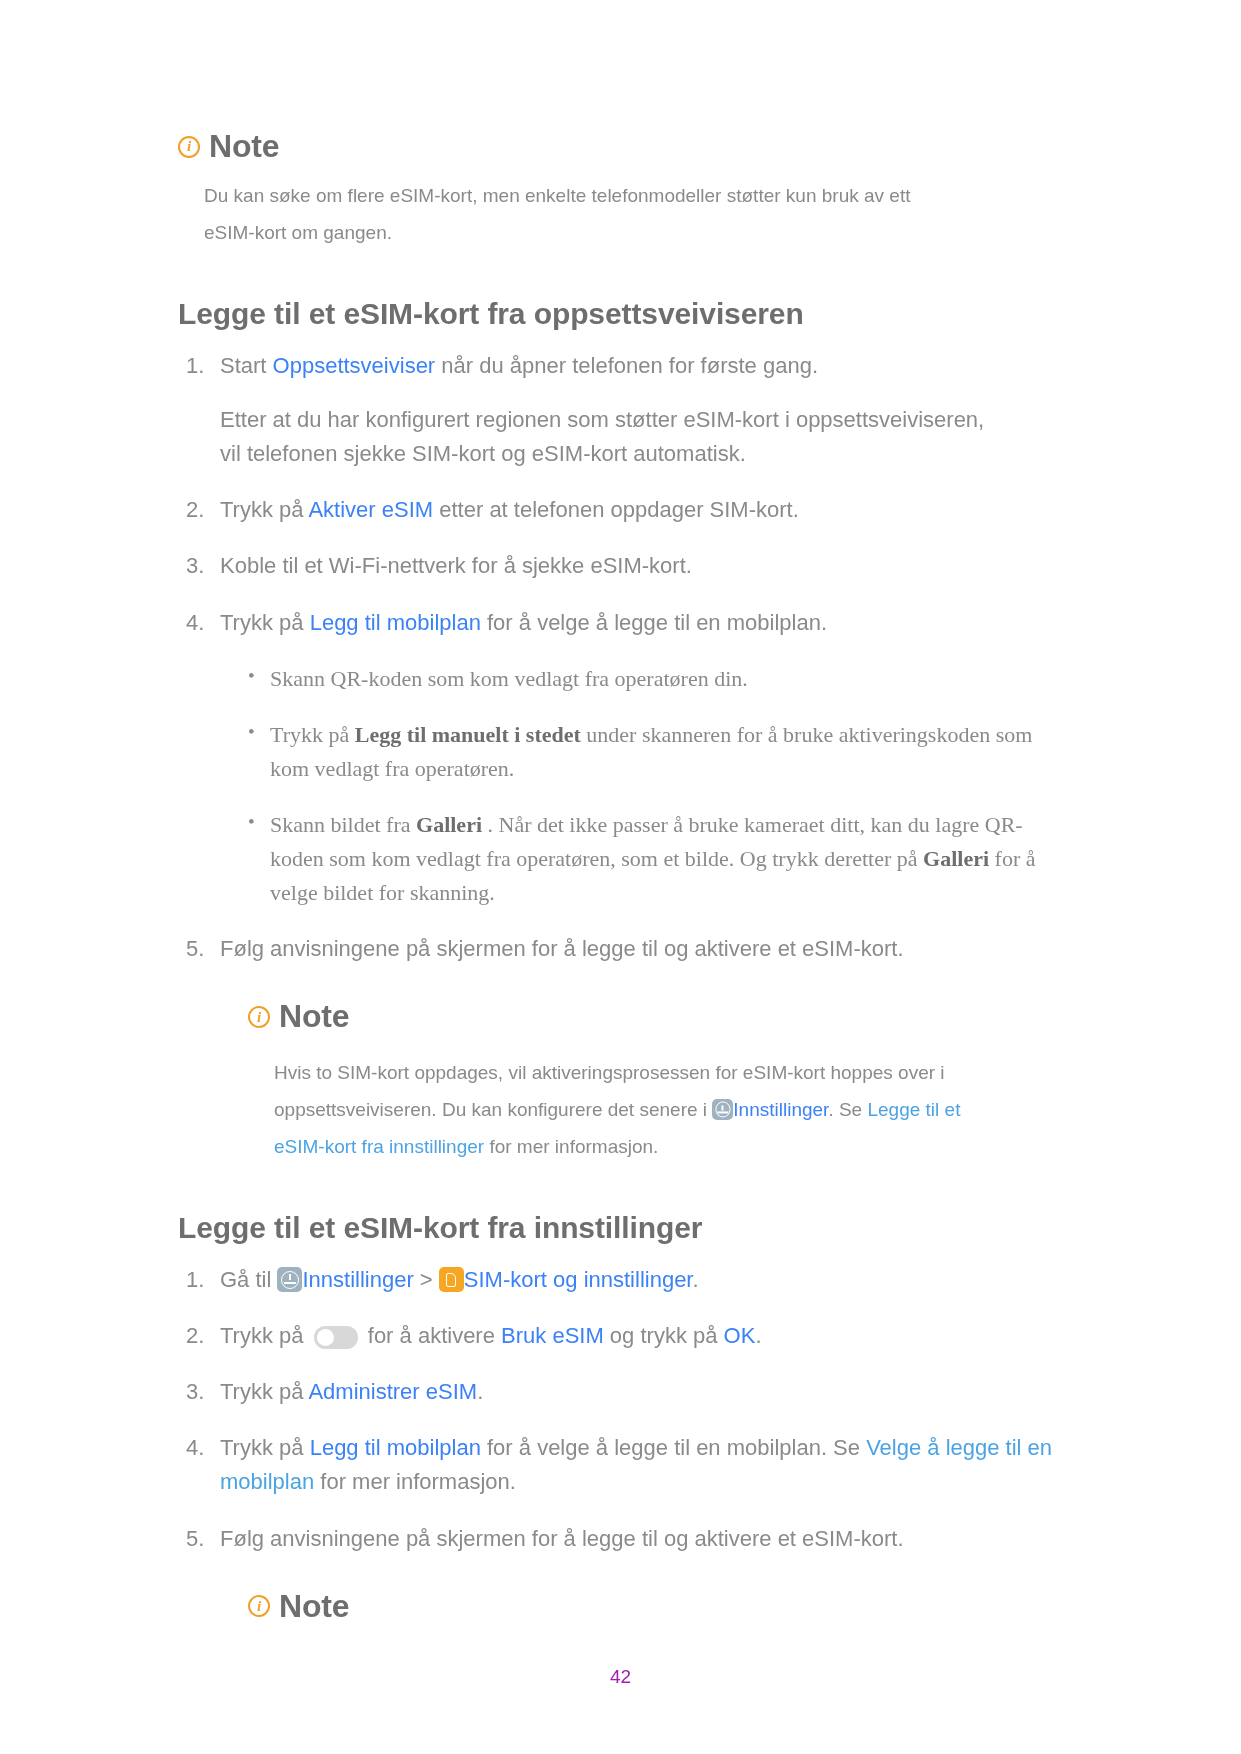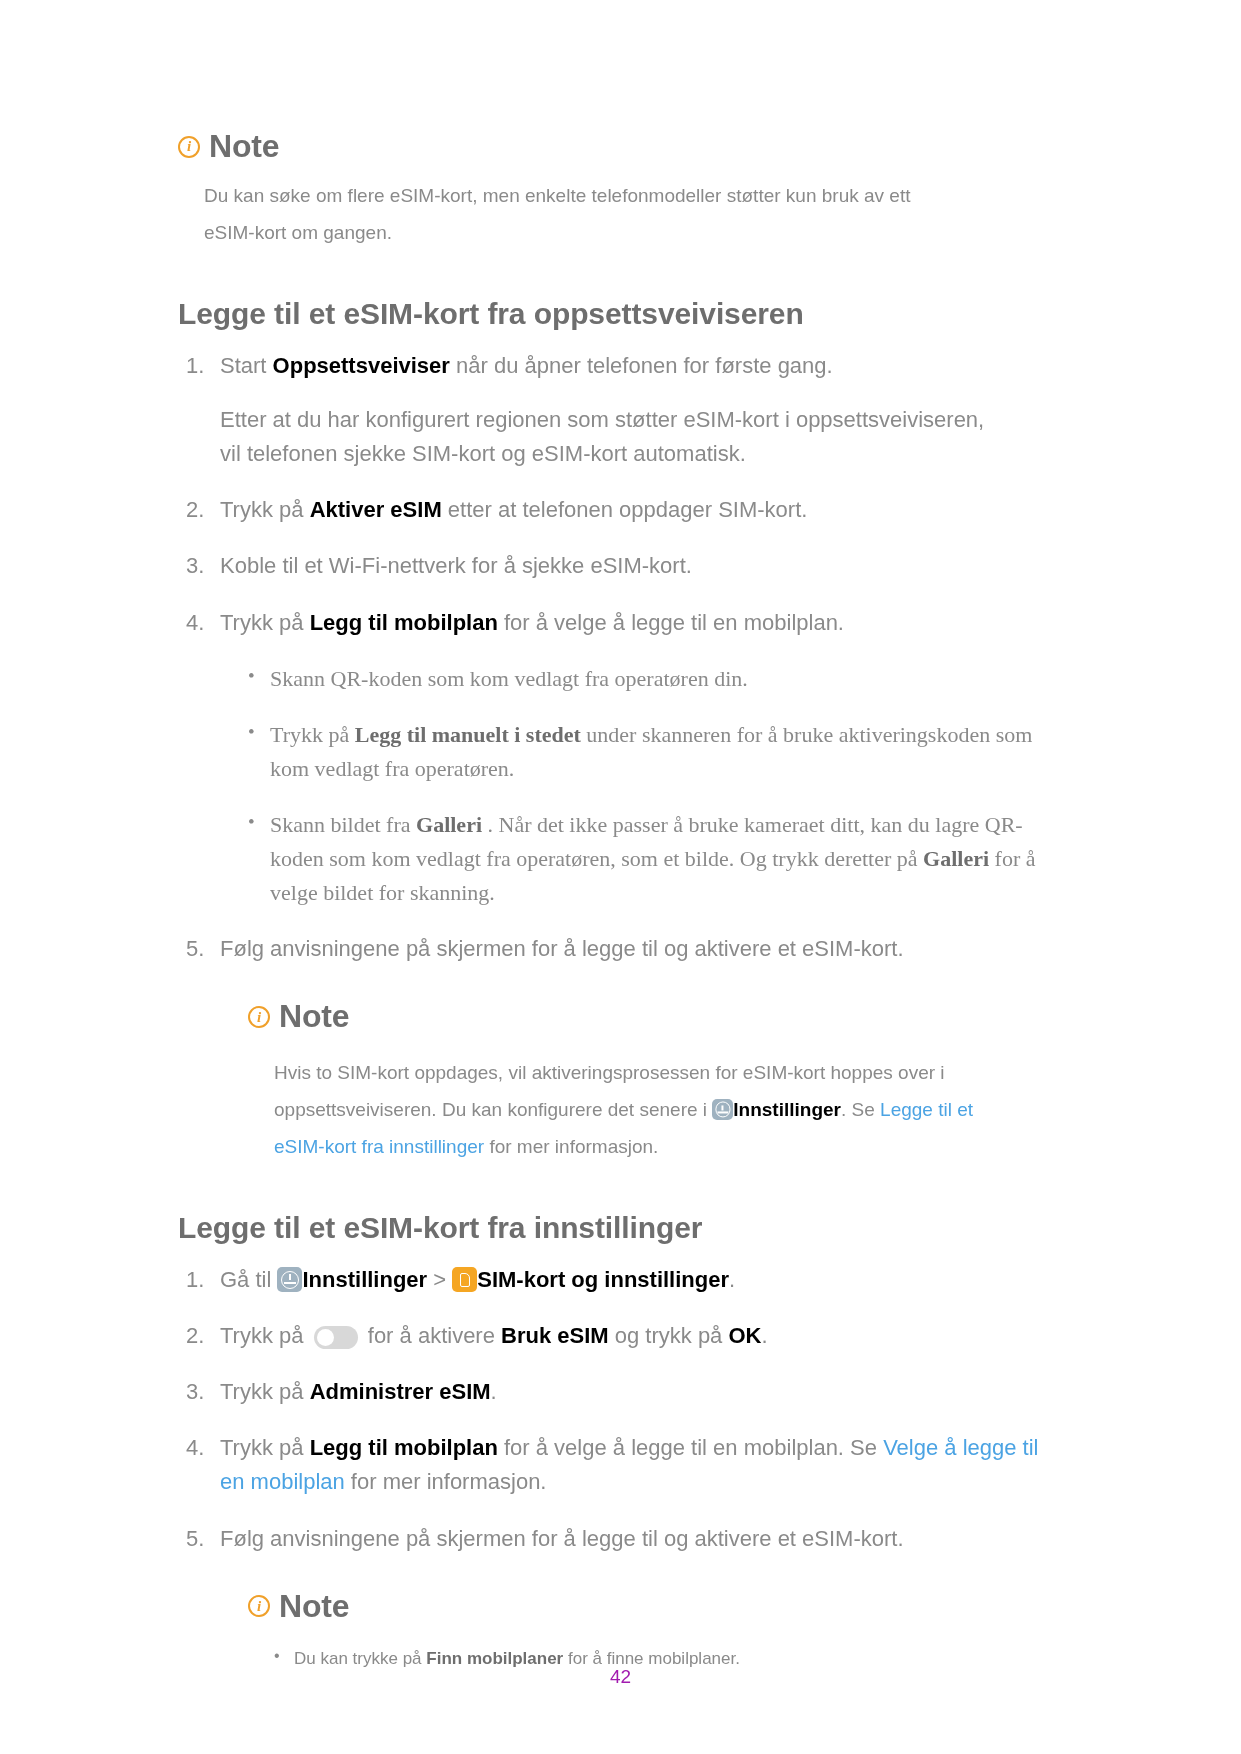--- a/index.html
+++ b/index.html
@@ -91,21 +91,21 @@
     color: #8a8a8a;
   }
   ol.steps > li::before {
     content: counter(step) ".";
     position: absolute;
     left: 8px;
     top: 0;
     color: #8a8a8a;
     font-size: 22px;
   }
-  ol.steps > li b { color: #000000; font-weight: bold; }
+  ol.steps > li b { color: #3b82f6; font-weight: normal; }
 
   .continued {
     margin-top: 20px;
     font-size: 22px;
     line-height: 1.55;
     color: #8a8a8a;
     max-width: 790px;
   }
 
   
@@ -350,24 +350,19 @@
     <li>
       <span>Følg anvisningene på skjermen for å legge til og aktivere et eSIM-kort.</span>
 
       <div class="nested-note">
         <div class="note-head">
           <span class="info-icon">
               <span>i</span>
             </span>
           <span class="note-label">Note</span>
         </div>
-        <ul class="note-bullets">
-          <li>
-            <span>Du kan trykke på </span><b>Finn mobilplaner</b><span> for å finne mobilplaner.</span>
-          </li>
-        </ul>
       </div>
     </li>
   </ol>
 
   <div class="page-number">42</div>
 
 </div>
 
 </body></html>

